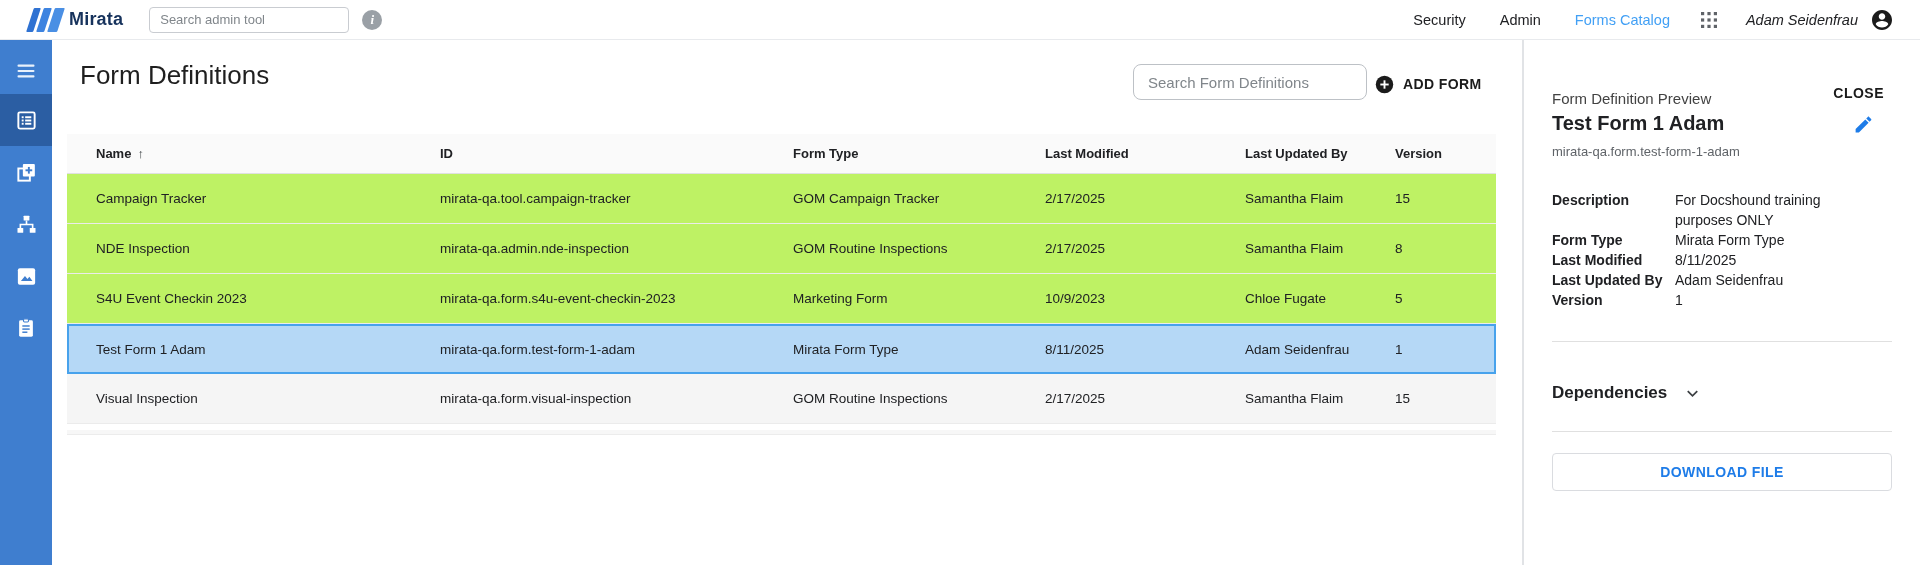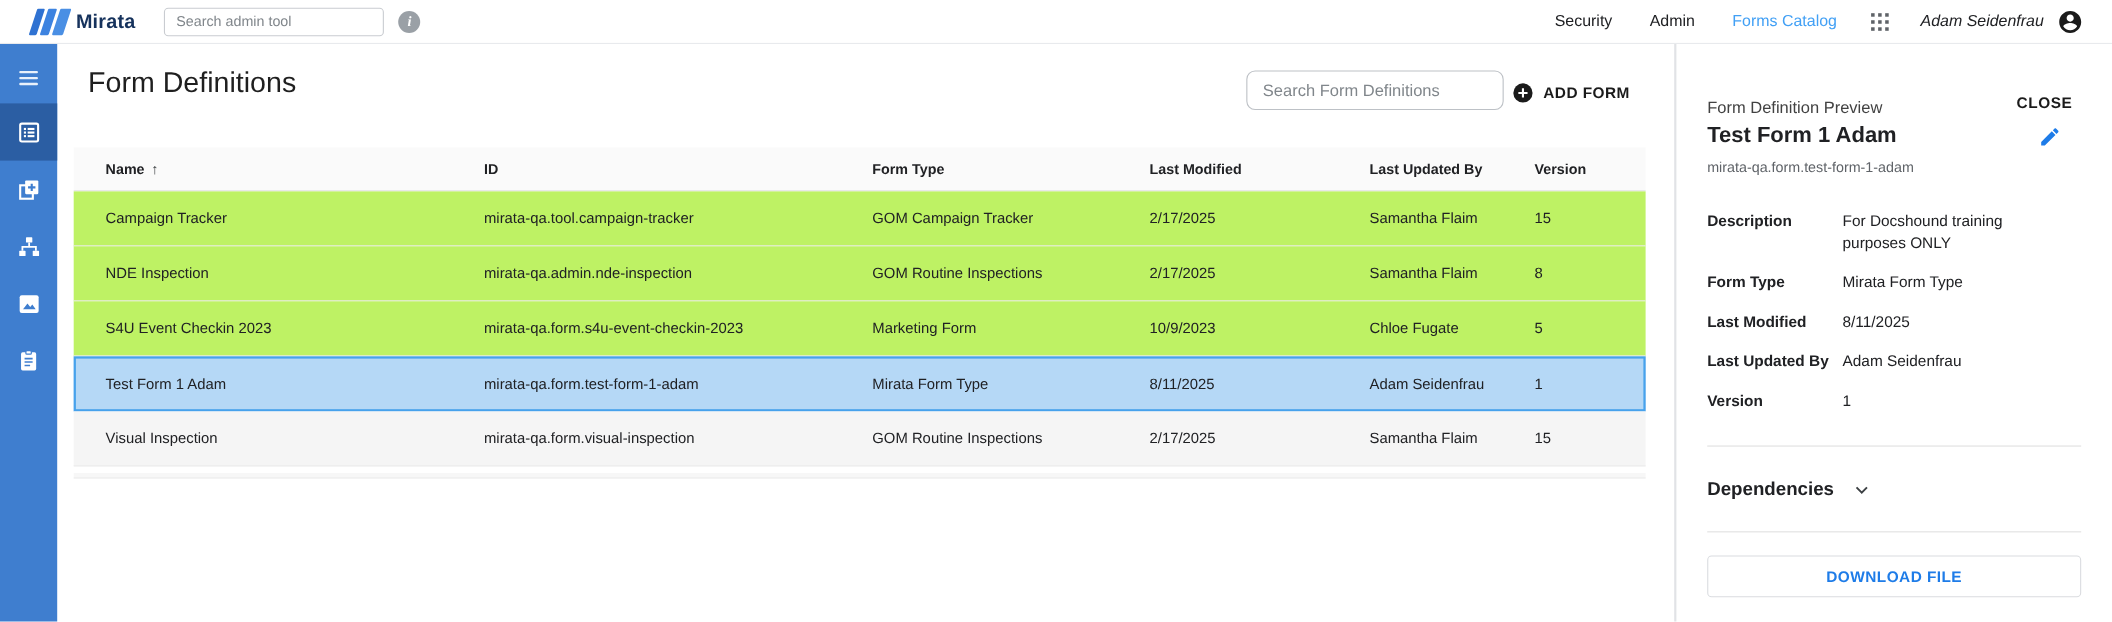--- a/index.html
+++ b/index.html
@@ -64,27 +64,27 @@
 
   
   .preview { position:absolute; top:40px; left:1526px; width:394px; bottom:0; background:#fff;
     padding:0 28px 0 26px; }
   .panel-title { margin-top:50px; font-size:15px; color:#424242; }
   .form-name { margin-top:5px; font-size:20px; font-weight:700; color:#202124; }
   .form-id { margin-top:9px; font-size:13px; color:#5f6368; }
   .close-btn { position:absolute; top:45px; right:36px; background:none; border:none;
     font-family:inherit; font-size:14px; font-weight:700; letter-spacing:.5px; color:#1b1b1b; cursor:pointer; }
   .edit-btn { position:absolute; top:74px; right:46px; background:none; border:none; cursor:pointer; }
-  .fields { margin-top:31px; display:grid; grid-template-columns:123px 1fr; row-gap:16px;
+  .fields { margin-top:31px; display:grid; grid-template-columns:123px 1fr; row-gap:0;
     font-size:14px; line-height:20px; }
   .f-label { font-weight:700; color:#202124; }
   .f-value { color:#202124; max-width:175px; }
   .divider { height:1px; background:#e0e0e0; }
   .div1 { margin-top:31px; }
-  .dep-row { margin-top:29px; display:flex; align-items:center; cursor:pointer; }
+  .dep-row { margin-top:41px; display:flex; align-items:center; cursor:pointer; }
   .dep-label { font-size:17px; font-weight:700; color:#202124; }
   .dep-chev { margin-left:16px; display:flex; }
   .div2 { margin-top:28px; }
   .download-btn { margin-top:21px; width:100%; height:38px; background:#fff; border:1px solid #dadce0;
     border-radius:4px; color:#1e7ce8; font-size:14px; font-weight:700; letter-spacing:.4px;
     font-family:inherit; cursor:pointer; }
 </style>
 </head>
 <body>
 

